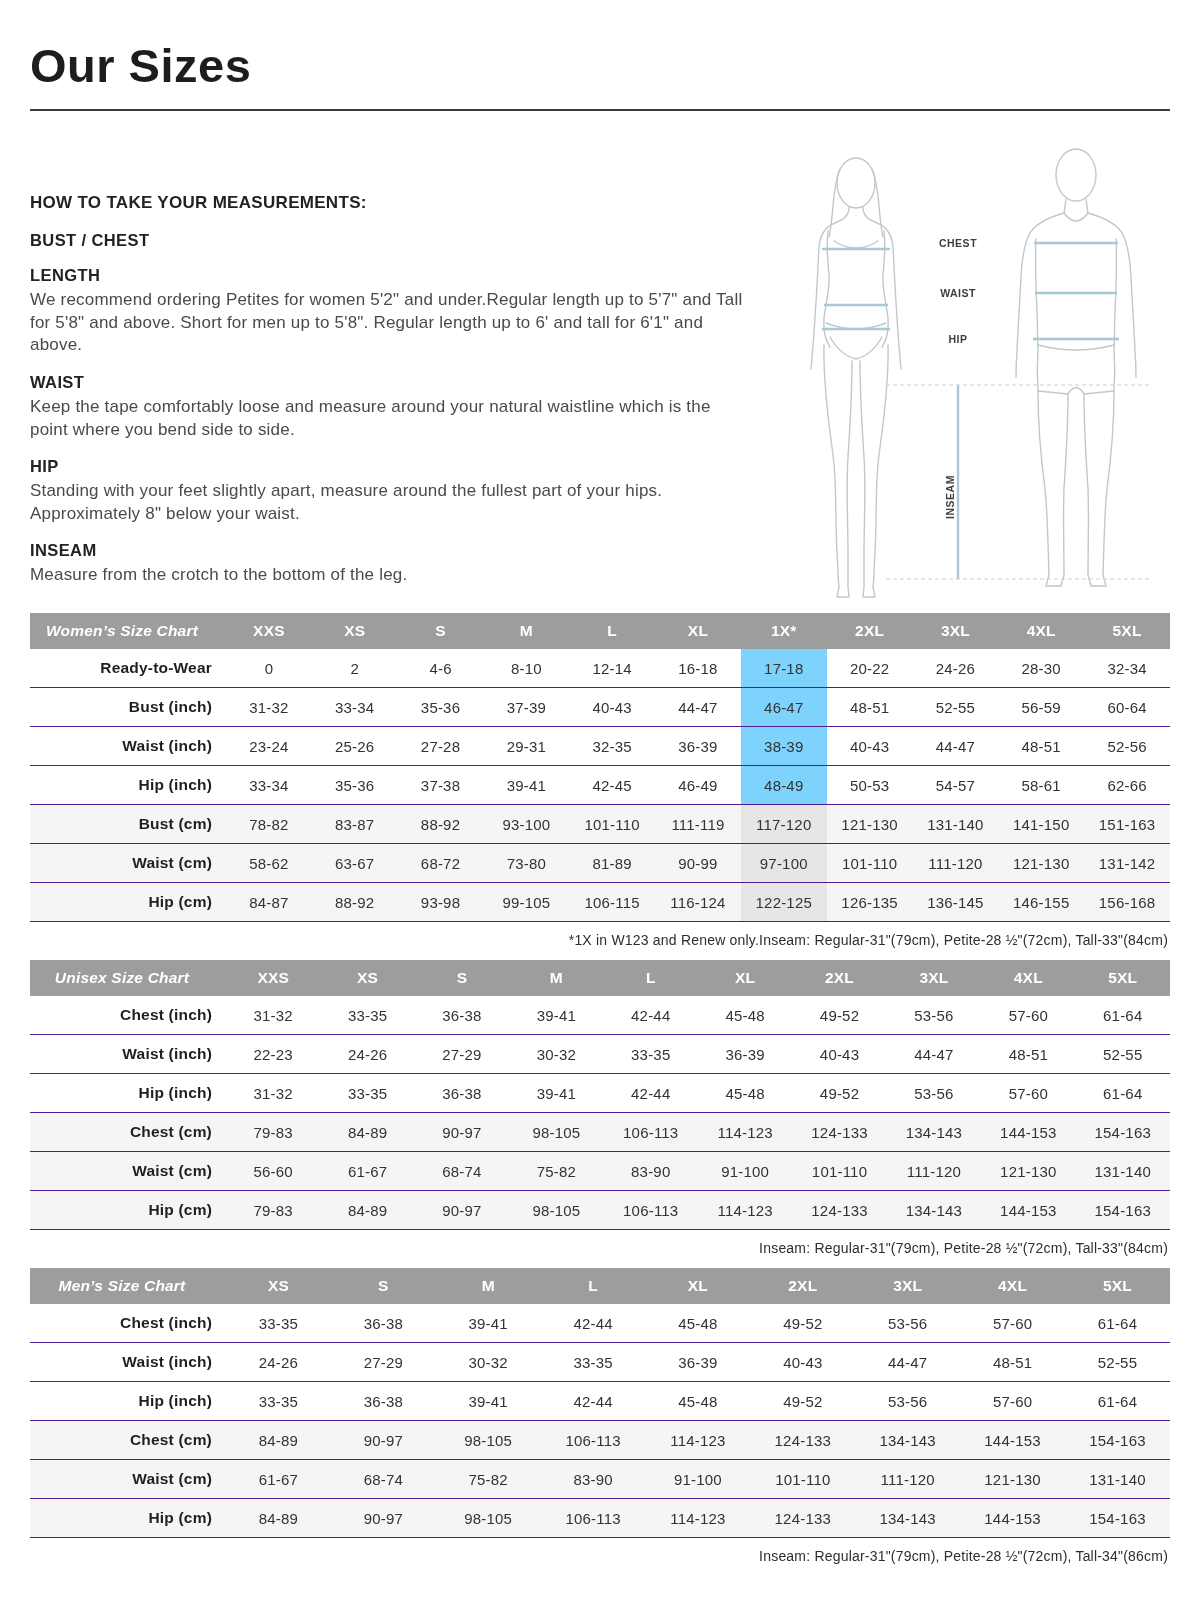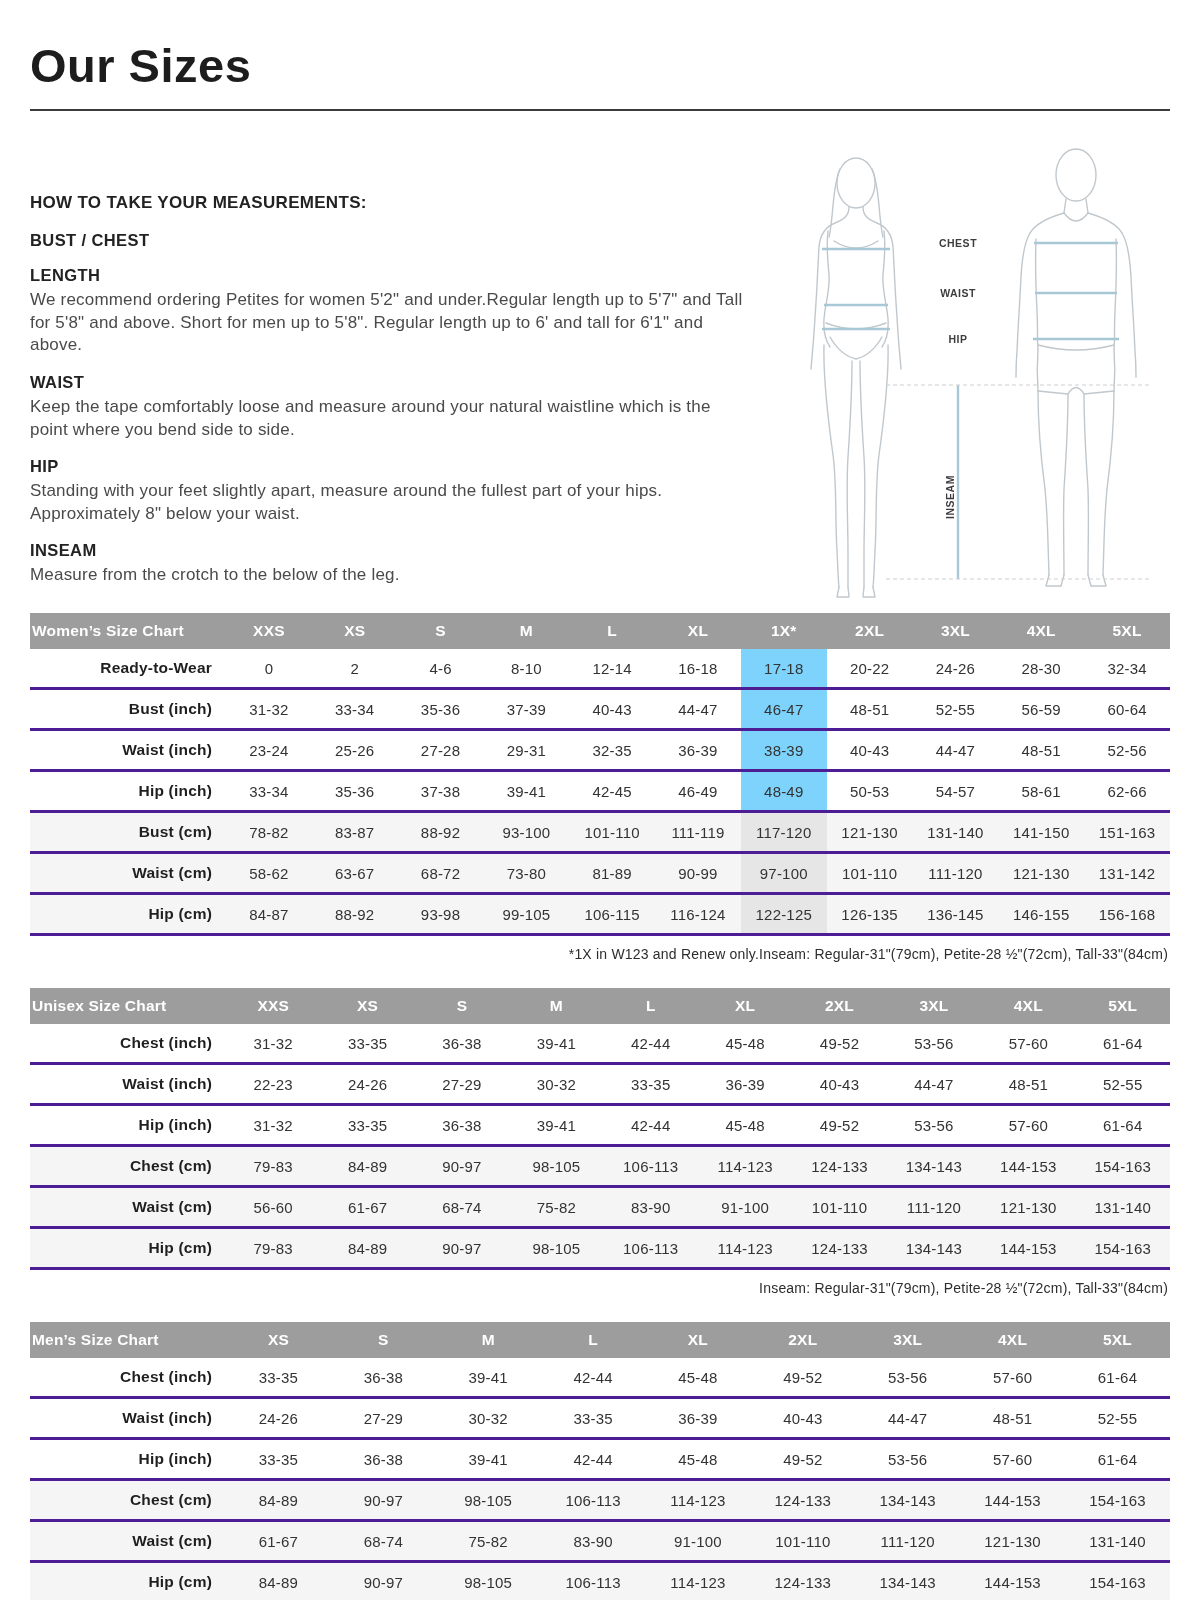--- a/index.html
+++ b/index.html
@@ -44,41 +44,42 @@
     margin: 0 0 4px;
     letter-spacing: 0.4px;
   }
   .measure-body {
     font-size: 17px;
     color: #4a4a4a;
     line-height: 1.33;
     margin: 0;
   }
 
-  .chart-block { margin-top: 26px; }
+  .chart-block { margin-top: 12px; }
   .chart-block.first { margin-top: 10px; }
 
   table.size-table {
     width: 100%;
     border-collapse: collapse;
     table-layout: fixed;
   }
   table.size-table thead th {
     background: #9d9d9d;
     color: #ffffff;
     font-weight: bold;
     font-size: 15.5px;
     padding: 9px 2px;
     text-align: center;
   }
   table.size-table thead th.corner {
-    text-align: left;
+    text-align: center;
     padding-right: 14px;
-  }
-  table.size-table tbody tr { border-bottom: 3px solid #4c1d95; }
+    font-style: italic;
+  }
+  table.size-table tbody tr { border-bottom: 1px solid #4c1d95; }
   table.size-table tbody tr.shaded { background: #f5f5f5; }
   table.size-table td {
     font-size: 15px;
     color: #333333;
     text-align: center;
     padding: 10px 2px;
   }
   table.size-table td.row-label {
     font-weight: bold;
     font-size: 15.5px;
@@ -127,21 +128,21 @@
         <p class="measure-body">Keep the tape comfortably loose and measure around your natural waistline which is the point where you bend side to side.</p>
       </section>
 
       <section class="measure-section">
         <h3 class="measure-title">HIP</h3>
         <p class="measure-body">Standing with your feet slightly apart, measure around the fullest part of your hips. Approximately 8" below your waist.</p>
       </section>
 
       <section class="measure-section">
         <h3 class="measure-title">INSEAM</h3>
-        <p class="measure-body">Measure from the crotch to the below of the leg.</p>
+        <p class="measure-body">Measure from the crotch to the bottom of the leg.</p>
       </section>
     </div>
 
     <div class="figure-panel">
       <svg class="figure-svg" viewBox="0 0 400 470" width="400" height="470" aria-hidden="true">
         <g stroke="#c1c8cd" stroke-width="1.4" fill="none" stroke-linecap="round" stroke-linejoin="round">
 
           <g transform="translate(20,16)">
             <ellipse cx="68" cy="34" rx="19" ry="25"></ellipse>
             <path d="M 52 20 C 44 38, 46 66, 41 88"></path>

